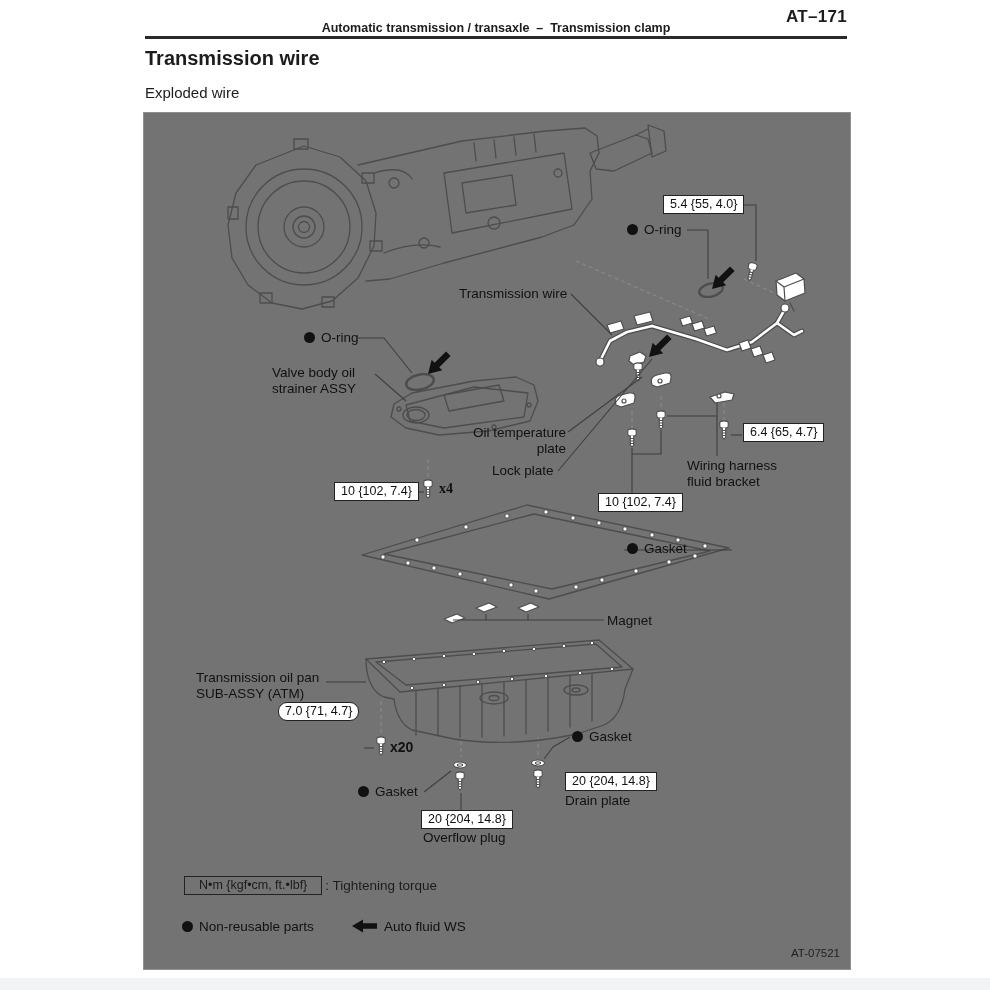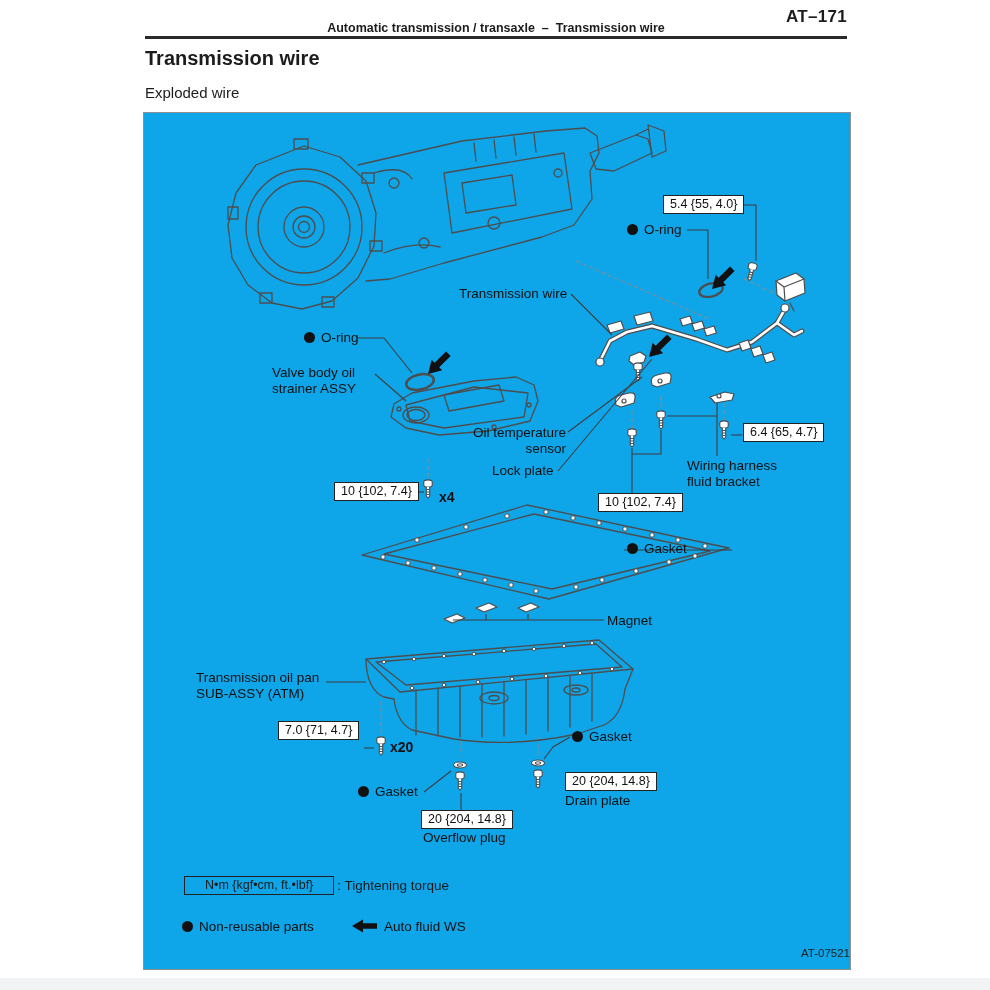--- a/index.html
+++ b/index.html
@@ -8,38 +8,38 @@
     font-family:"Liberation Sans","DejaVu Sans",sans-serif;color:#1c1c1c;
     overflow:hidden;
   }
   .hdr-center{position:absolute;left:145px;top:21px;width:702px;text-align:center;
     font-size:12.5px;font-weight:bold;white-space:pre;}
   .hdr-page{position:absolute;top:7px;right:143px;font-size:17px;font-weight:bold;letter-spacing:.3px;}
   .hdr-rule{position:absolute;left:145px;top:36px;width:702px;height:3px;background:#2a2a2a;}
   .doc-title{position:absolute;left:145px;top:47px;font-size:20px;font-weight:bold;}
   .doc-subtitle{position:absolute;left:145px;top:84px;font-size:15px;}
   .diagram{position:absolute;left:143px;top:112px;width:706px;height:856px;
-    border:1px solid #8f8f8f;background:#0ea5e9;}
+    border:1px solid #8f8f8f;background:#737373;}
   .diagram svg{position:absolute;left:0;top:0;}
   .lbl{position:absolute;font-size:13.5px;line-height:15.5px;white-space:nowrap;color:#111;}
   .lbl.right{text-align:right;}
   .dot{display:inline-block;width:11px;height:11px;border-radius:50%;background:#111;
     margin-right:6px;vertical-align:-1px;}
   .tqbox{position:absolute;border:1.4px solid #222;background:#fff;padding:1px 6px 2px;
     font-size:12.5px;white-space:nowrap;color:#111;}
   .count{position:absolute;font-size:14px;font-weight:bold;color:#111;}
   .legend-torque{position:absolute;left:40px;top:763px;font-size:13.5px;display:flex;align-items:center;}
-  .legend-torque .box{border:1.4px solid #222;padding:1px 20px 2px;margin-right:3px;font-size:12.5px;}
-  .fig-code{position:absolute;right:0;top:834px;font-size:11.5px;color:#222;}
+  .legend-torque .box{border:1.4px solid #222;padding:1px 14px 2px;margin-right:3px;font-size:12.5px;}
+  .fig-code{position:absolute;right:10px;top:834px;font-size:11.5px;color:#222;}
   .page-foot{position:absolute;left:0;bottom:0;width:990px;height:12px;background:#f2f3f5;}
 </style>
 </head>
 <body>
 
-<div class="hdr-center">Automatic transmission / transaxle  –  Transmission wire</div>
+<div class="hdr-center">Automatic transmission / transaxle  –  Transmission clamp</div>
 <div class="hdr-page">AT–171</div>
 <div class="hdr-rule"></div>
 <div class="doc-title">Transmission wire</div>
 <div class="doc-subtitle">Exploded wire</div>
 
 <div class="diagram">
 
   <svg width="706" height="856" viewBox="0 0 706 856">
     <defs>
       <g id="bolt" fill="#fff" stroke="#4d4d4d" stroke-width="1.1">
@@ -242,37 +242,37 @@
       <use href="#arrowL" transform="translate(505,244) rotate(-45) scale(1.15)"></use>
       <use href="#arrowL" transform="translate(284,261) rotate(-45) scale(1.15)"></use>
       <use href="#arrowL" transform="translate(208,813)"></use>
     </g>
   </svg>
 
   <div class="tqbox" style="left:519px;top:82px;">5.4 {55, 4.0}</div>
   <div class="tqbox" style="left:190px;top:369px;">10 {102, 7.4}</div>
   <div class="tqbox" style="left:454px;top:380px;">10 {102, 7.4}</div>
   <div class="tqbox" style="left:599px;top:310px;">6.4 {65, 4.7}</div>
-  <div class="tqbox" style="left:134px;top:608px;">7.0 {71, 4.7}</div>
+  <div class="tqbox" style="left:134px;top:589px;border-radius:9px;">7.0 {71, 4.7}</div>
   <div class="tqbox" style="left:277px;top:697px;">20 {204, 14.8}</div>
   <div class="tqbox" style="left:421px;top:659px;">20 {204, 14.8}</div>
 
-  <div class="count" style="left:295px;top:376px;">x4</div>
+  <div class="count" style="left:295px;top:368px;font-family:Liberation Serif, serif;">x4</div>
   <div class="count" style="left:246px;top:626px;">x20</div>
 
   <div class="lbl" style="left:483px;top:109px;"><span class="dot"></span><span>O-ring</span></div>
   <div class="lbl" style="left:315px;top:173px;">Transmission wire</div>
   <div class="lbl" style="left:160px;top:217px;"><span class="dot"></span><span>O-ring</span></div>
   <div class="lbl" style="left:128px;top:252px;">
     <div>Valve body oil</div>
     <div>strainer ASSY</div>
   </div>
   <div class="lbl right" style="left:300px;top:312px;width:122px;">
     <div>Oil temperature</div>
-    <div>sensor</div>
+    <div>plate</div>
   </div>
   <div class="lbl" style="left:348px;top:350px;">Lock plate</div>
   <div class="lbl" style="left:543px;top:345px;">
     <div>Wiring harness</div>
     <div>fluid bracket</div>
   </div>
   <div class="lbl" style="left:483px;top:428px;"><span class="dot"></span><span>Gasket</span></div>
   <div class="lbl" style="left:463px;top:500px;">Magnet</div>
   <div class="lbl" style="left:52px;top:557px;">
     <div>Transmission oil pan</div>

